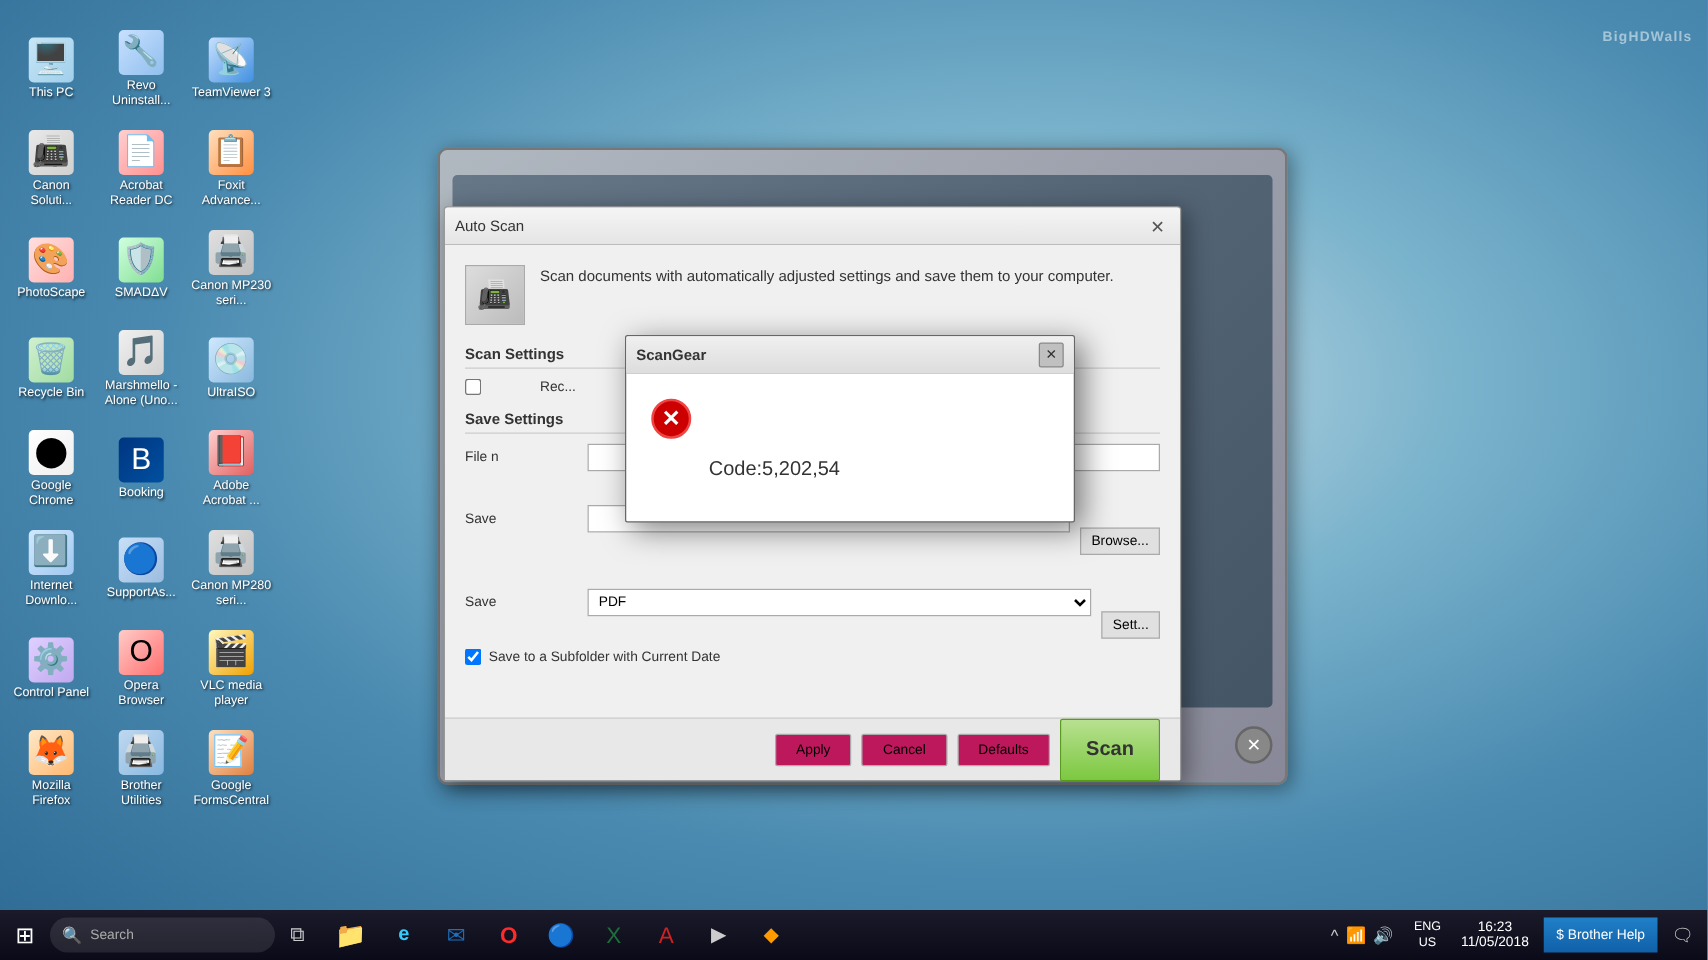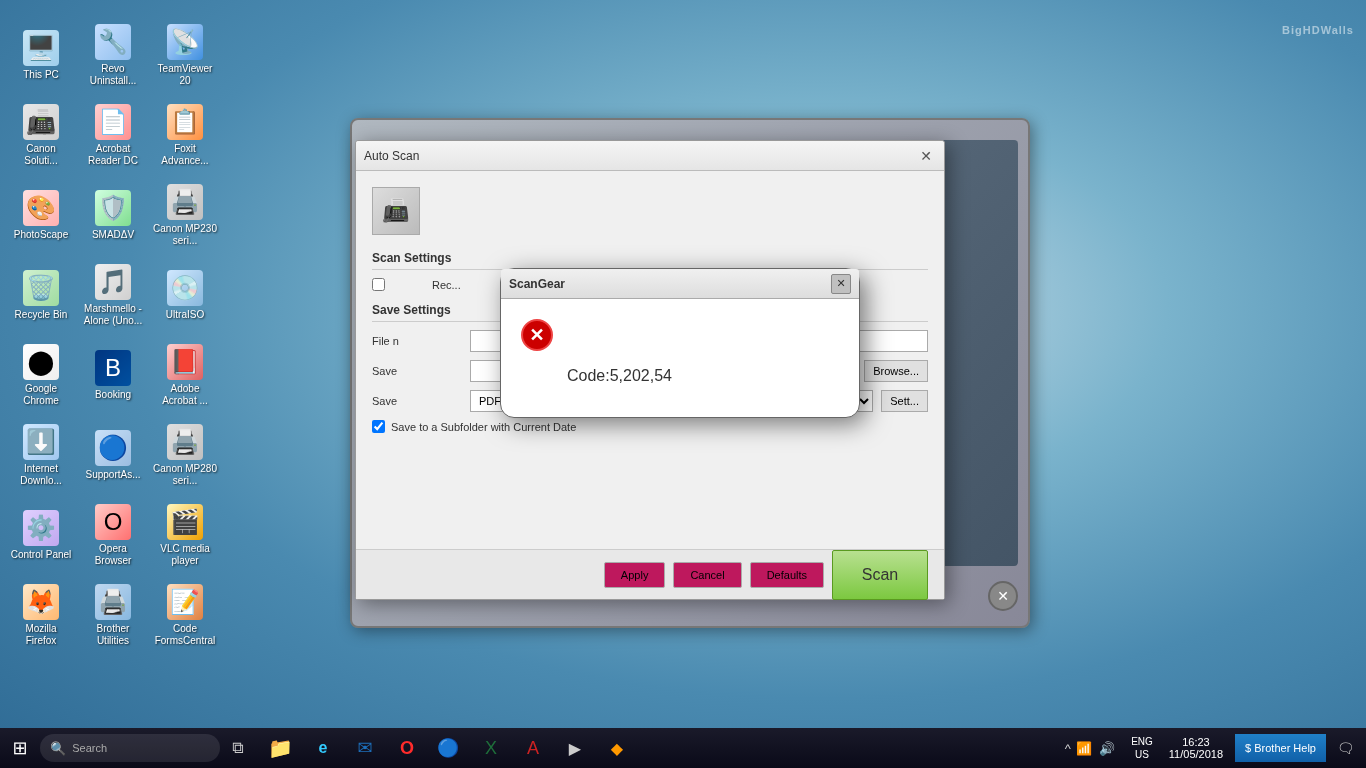--- a/index.html
+++ b/index.html
@@ -109,21 +109,21 @@
     .icon-canonmp230 { background: linear-gradient(135deg, #e0e0e0, #c0c0c0); }
     .icon-ultraiso { background: linear-gradient(135deg, #d0e8ff, #88b8dd); }
     .icon-adobeacrobat { background: linear-gradient(135deg, #ffd0d0, #e06060); }
     .icon-canonmp280 { background: linear-gradient(135deg, #e0e0e0, #c0c0c0); }
     .icon-vlc { background: linear-gradient(135deg, #fff8c0, #f0a000); }
     .icon-adobeforms { background: linear-gradient(135deg, #ffe0c0, #e08040); }
 
     
     .autoscan-window {
       position: absolute;
-      top: 140px;
+      top: 165px;
       left: 355px;
       width: 590px;
       height: 460px;
       background: #f0f0f0;
       border: 1px solid #999;
       border-radius: 3px;
       box-shadow: 4px 4px 20px rgba(0,0,0,0.4);
     }
 
     .autoscan-titlebar {
@@ -226,20 +226,21 @@
       padding: 0 4px;
       flex: 1;
     }
     .form-row .browse-btn {
       height: 22px;
       font-size: 11px;
       padding: 0 8px;
       background: #e0e0e0;
       border: 1px solid #aaa;
       cursor: pointer;
+      margin-top: 37px;
     }
 
     .subfolder-row {
       display: flex;
       align-items: center;
       gap: 6px;
       margin-top: 8px;
     }
     .subfolder-row input[type=checkbox] { width: 13px; height: 13px; }
     .subfolder-row label { font-size: 11px; color: #333; }
@@ -264,39 +265,39 @@
       font-size: 11px;
       padding: 0 16px;
       border: 1px solid #aaa;
       background: #be185d;
       cursor: pointer;
       border-radius: 2px;
     }
 
     .scan-btn {
       height: 50px;
-      width: 96px;
+      width: 80px;
       font-size: 16px;
-      font-weight: normal;
+      font-weight: bold;
       color: #333;
       background: linear-gradient(to bottom, #b8e090, #7cc840);
       border: 1px solid #5a9a20;
       cursor: pointer;
       border-radius: 2px;
     }
 
     
     .scangear-dialog {
       position: absolute;
       top: 268px;
       left: 500px;
       width: 360px;
       background: white;
       border: 1px solid #666;
-      border-radius: 14px;
+      border-radius: 2px;
       box-shadow: 6px 6px 24px rgba(0,0,0,0.5);
       z-index: 100;
     }
 
     .scangear-titlebar {
       height: 30px;
       background: linear-gradient(to bottom, #f0f0f0, #ddd);
       border-bottom: 1px solid #aaa;
       display: flex;
       align-items: center;
@@ -634,21 +635,21 @@
       <div class="desktop-icon">
       <div class="icon-img icon-opera">O</div>
       <div class="icon-label">Opera Browser</div>
     </div>
       <div class="desktop-icon">
       <div class="icon-img icon-brother">🖨️</div>
       <div class="icon-label">Brother Utilities</div>
     </div>
       <div class="desktop-icon">
       <div class="icon-img icon-teamviewer">📡</div>
-      <div class="icon-label">TeamViewer 20</div>
+      <div class="icon-label">TeamViewer 3</div>
     </div>
       <div class="desktop-icon">
       <div class="icon-img icon-foxit">📋</div>
       <div class="icon-label">Foxit Advance...</div>
     </div>
       <div class="desktop-icon">
       <div class="icon-img icon-canonmp230">🖨️</div>
       <div class="icon-label">Canon MP230 seri...</div>
     </div>
       <div class="desktop-icon">
@@ -662,32 +663,33 @@
       <div class="desktop-icon">
       <div class="icon-img icon-canonmp280">🖨️</div>
       <div class="icon-label">Canon MP280 seri...</div>
     </div>
       <div class="desktop-icon">
       <div class="icon-img icon-vlc">🎬</div>
       <div class="icon-label">VLC media player</div>
     </div>
       <div class="desktop-icon">
       <div class="icon-img icon-adobeforms">📝</div>
-      <div class="icon-label">Code FormsCentral</div>
+      <div class="icon-label">Google FormsCentral</div>
     </div>
     </div>
 
   <div class="autoscan-window" style="z-index:10;">
     <div class="autoscan-titlebar">
       <span class="title-text">Auto Scan</span>
       <button class="win-close-btn">✕</button>
     </div>
     <div class="autoscan-content">
       <div class="autoscan-header">
         <div class="scan-icon-box">📠</div>
+        <div class="autoscan-desc">Scan documents with automatically adjusted settings and save them to your computer.</div>
       </div>
       <div class="section-title">Scan Settings</div>
       <div class="checkbox-row">
         <input type="checkbox" id="rec-chk" style="">
         <label for="rec-chk">Rec...</label>
       </div>
       <div class="save-settings">
         <div class="section-title">Save Settings</div>
         <div class="form-row">
           <label>File n</label>

